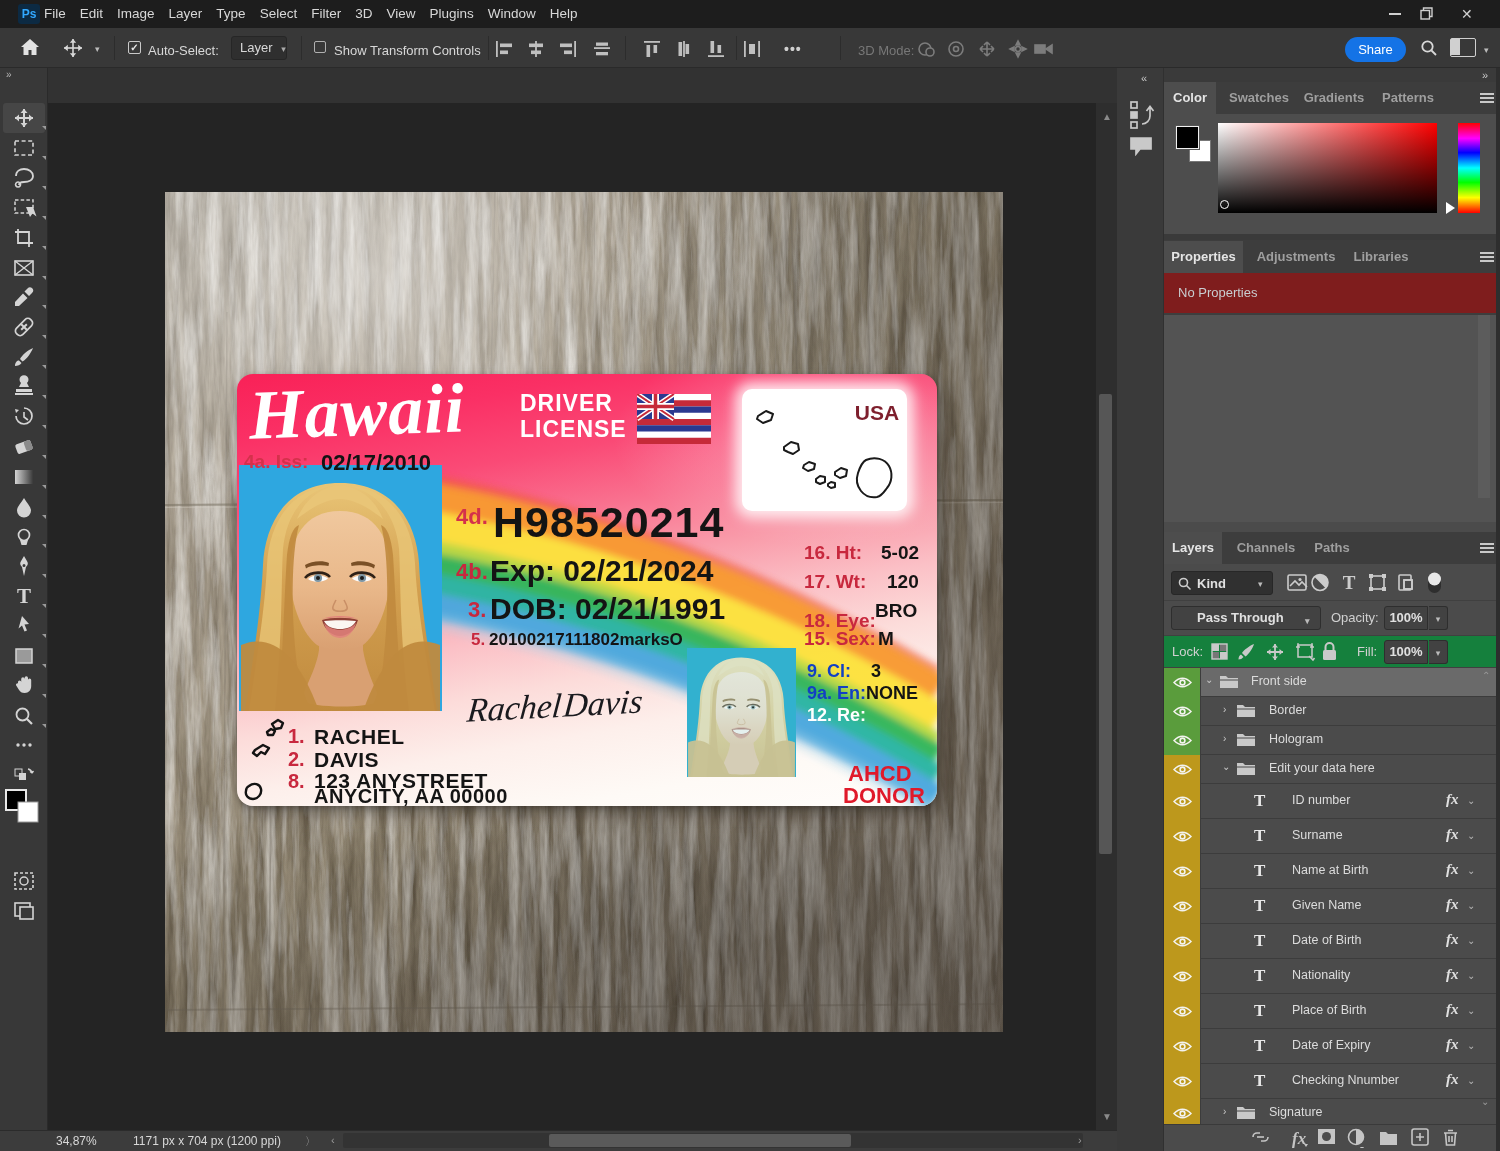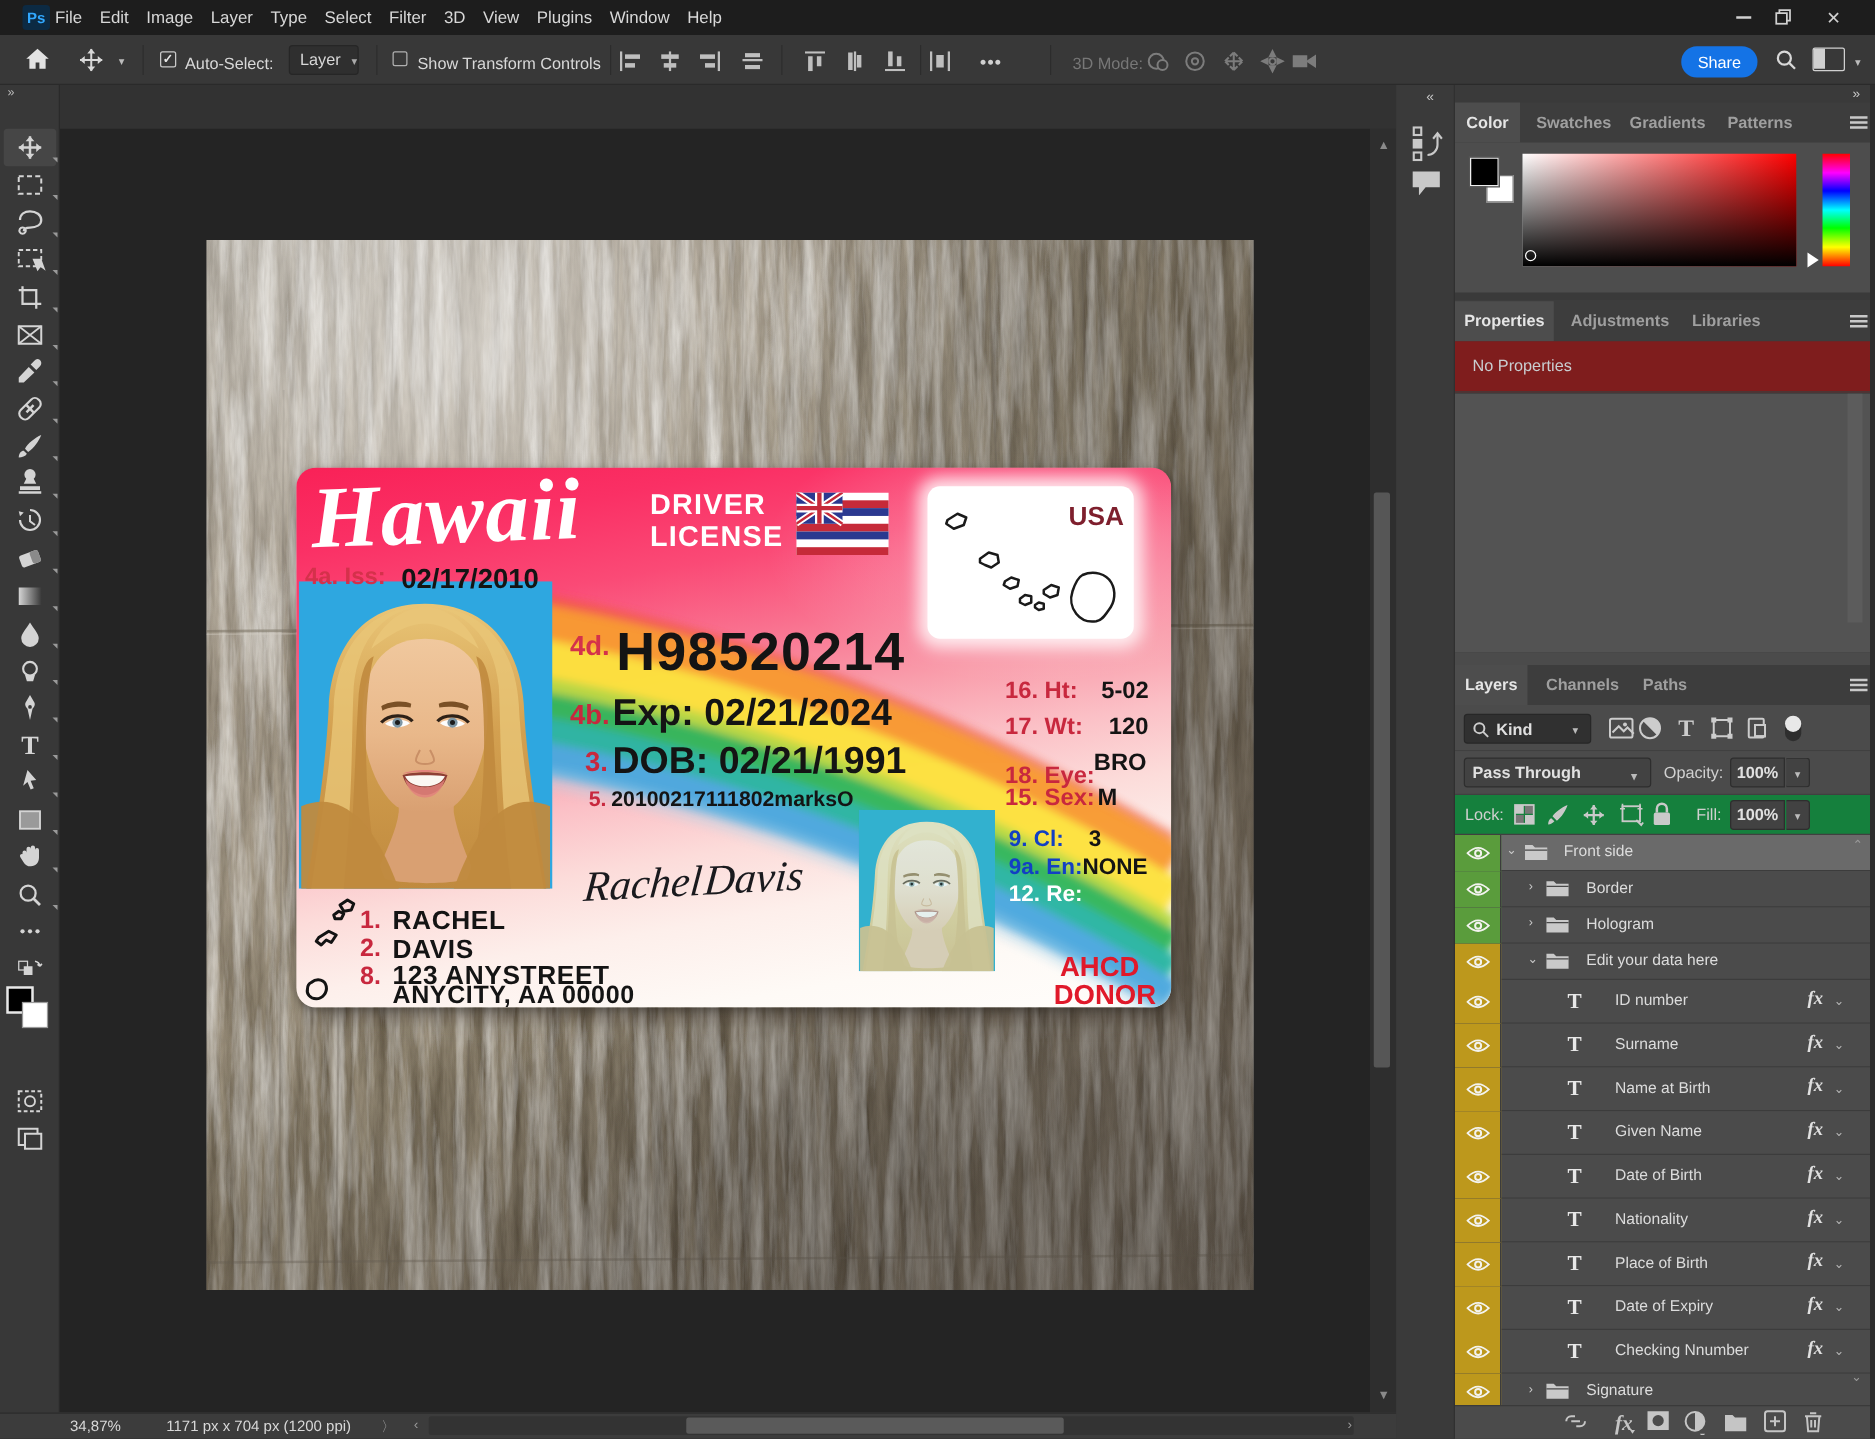--- a/index.html
+++ b/index.html
@@ -647,21 +647,21 @@
               </g>
             <g transform="translate(140,0)">
                 <rect x="4" y="2" width="13" height="19" rx="6.5" fill="#2e2e2e" stroke="none"></rect>
                 <circle cx="10.5" cy="7" r="6.5" fill="#e8e8e8" stroke="none"></circle>
               </g>
           </g>
         </svg>
       </div>
 
       <div class="abs" style="left:0;top:69px;width:336px;height:35px;background:#4b4b4b;border-bottom:1px solid #404040;">
-        <div class="abs" style="left:7px;top:5px;width:150px;height:24px;background:#424242;border:1px solid #2e2e2e;border-radius:3px;color:#e0e0e0;font-size:13px;font-weight:bold;line-height:22px;padding-left:6px;">Pass Through<span class="abs" style="left:133px;top:3px;color:#bbb;font-size:9px;">▾</span></div>
+        <div class="abs" style="left:7px;top:5px;width:150px;height:24px;background:#424242;border:1px solid #2e2e2e;border-radius:3px;color:#e0e0e0;font-size:13px;font-weight:bold;line-height:22px;padding-left:25px;">Pass Through<span class="abs" style="left:133px;top:3px;color:#bbb;font-size:9px;">▾</span></div>
         <div class="abs" style="left:167px;top:9px;color:#d0d0d0;font-size:13px;">Opacity:</div>
         <div class="abs" style="left:220px;top:5px;width:44px;height:24px;background:#424242;border:1px solid #2e2e2e;border-radius:3px 0 0 3px;color:#e0e0e0;font-size:13px;font-weight:bold;line-height:22px;text-align:center;">100%</div>
         <div class="abs" style="left:265px;top:5px;width:19px;height:24px;background:#424242;border:1px solid #2e2e2e;border-left:none;border-radius:0 3px 3px 0;color:#bbb;font-size:9px;text-align:center;line-height:24px;">▾</div>
       </div>
 
       <div class="abs" style="left:0;top:104px;width:336px;height:32px;background:#15803d;border-bottom:1px solid #404040;">
         <div class="abs" style="left:8px;top:8px;color:#d0d0d0;font-size:13px;">Lock:</div>
         <svg class="abs" style="left:46px;top:5px;" width="130" height="22" viewBox="0 0 130 22">
           <g fill="#c9c9c9" stroke="none">
             <g transform="translate(2,3)">

